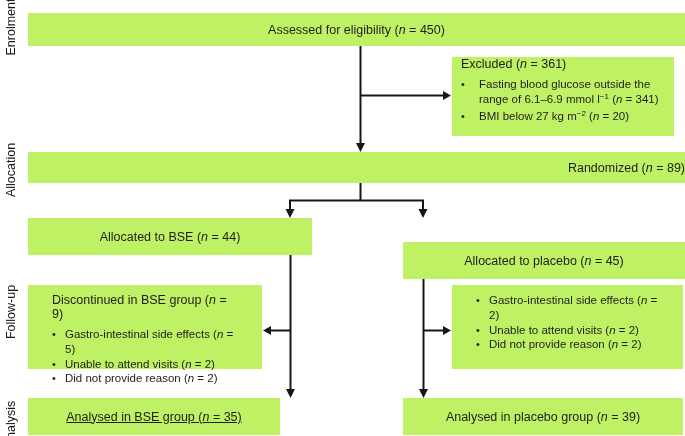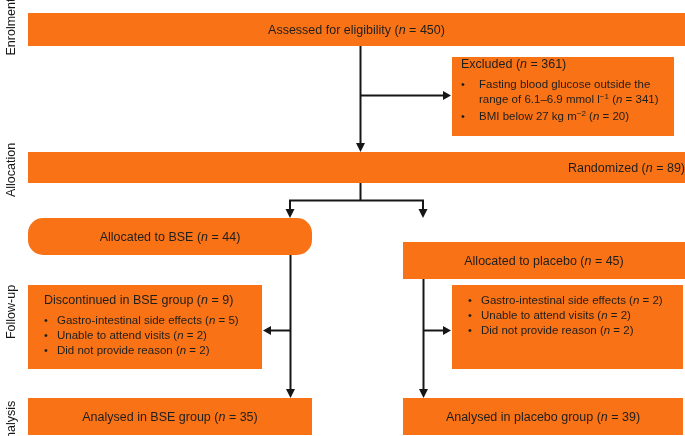--- a/index.html
+++ b/index.html
@@ -1,23 +1,23 @@
 <!DOCTYPE html>
 <html><head>
 <meta charset="utf-8">
 <style>
   html,body{margin:0;padding:0;background:#ffffff;}
   .stage{
     position:relative;width:685px;height:436px;background:#ffffff;
     font-family:"Liberation Sans",sans-serif;color:#1e1e1e;overflow:hidden;
   }
   .arrows{position:absolute;left:0;top:0;z-index:1;}
-  .box{position:absolute;background:#f97316;box-sizing:border-box;z-index:2;}
+  .box{position:absolute;background:#bef264;box-sizing:border-box;z-index:2;}
   .center{display:flex;align-items:center;justify-content:center;text-align:center;font-size:12.5px;}
-  .detail{font-size:12.5px;padding:8px 16px;}
+  .detail{font-size:12.5px;padding:8px 24px;}
   .detail .title{margin:0 0 6px 0;}
   .bullets{display:flex;flex-direction:column;}
   .bullet{display:flex;align-items:flex-start;font-size:11.5px;line-height:14.8px;}
   .dot{flex:0 0 13px;font-size:11px;}
   .wide-gap .dot{flex:0 0 18px;}
   .vlabel{
     position:absolute;z-index:2;font-size:12.5px;font-weight:500;color:#161616;
     white-space:nowrap;transform:translate(-50%,-50%) rotate(-90deg);
   }
   .it{font-style:italic;}
@@ -70,21 +70,21 @@
         <span class="dot">•</span>
         <span><span>BMI below 27 kg m</span><span class="sup">−2</span><span> (</span><span class="it">n</span><span> = 20)</span></span>
       </div>
     </div>
   </div>
 
   <div class="box center" style="left:28px;top:152px;width:657px;height:31px;justify-content:flex-end;">
     <span><span>Randomized (</span><span class="it">n</span><span> = 89)</span></span>
   </div>
 
-  <div class="box center" style="left:28px;top:218px;width:284px;height:37px;border-radius:15px;">
+  <div class="box center" style="left:28px;top:218px;width:284px;height:37px;">
     <span><span>Allocated to BSE (</span><span class="it">n</span><span> = 44)</span></span>
   </div>
 
   <div class="box center" style="left:403px;top:218px;width:282px;height:37px;margin-top:24px;">
     <span><span>Allocated to placebo (</span><span class="it">n</span><span> = 45)</span></span>
   </div>
 
   <div class="box detail" style="left:28px;top:285px;width:234px;height:84px;">
     <div class="title"><span>Discontinued in BSE group (</span><span class="it">n</span><span> = 9)</span></div>
     <div class="bullets">
@@ -113,21 +113,21 @@
         <span class="dot">•</span>
         <span><span>Unable to attend visits (</span><span class="it">n</span><span> = 2)</span></span>
       </div>
       <div class="bullet">
         <span class="dot">•</span>
         <span><span>Did not provide reason (</span><span class="it">n</span><span> = 2)</span></span>
       </div>
     </div>
   </div>
 
-  <div class="box center" style="left:28px;top:398px;width:284px;height:37px;">
+  <div class="box center" style="left:28px;top:398px;width:252px;height:37px;text-decoration:underline;">
     <span><span>Analysed in BSE group (</span><span class="it">n</span><span> = 35)</span></span>
   </div>
 
   <div class="box center" style="left:403px;top:398px;width:280px;height:37px;">
     <span><span>Analysed in placebo group (</span><span class="it">n</span><span> = 39)</span></span>
   </div>
 
 </div>
 
 </body></html>

